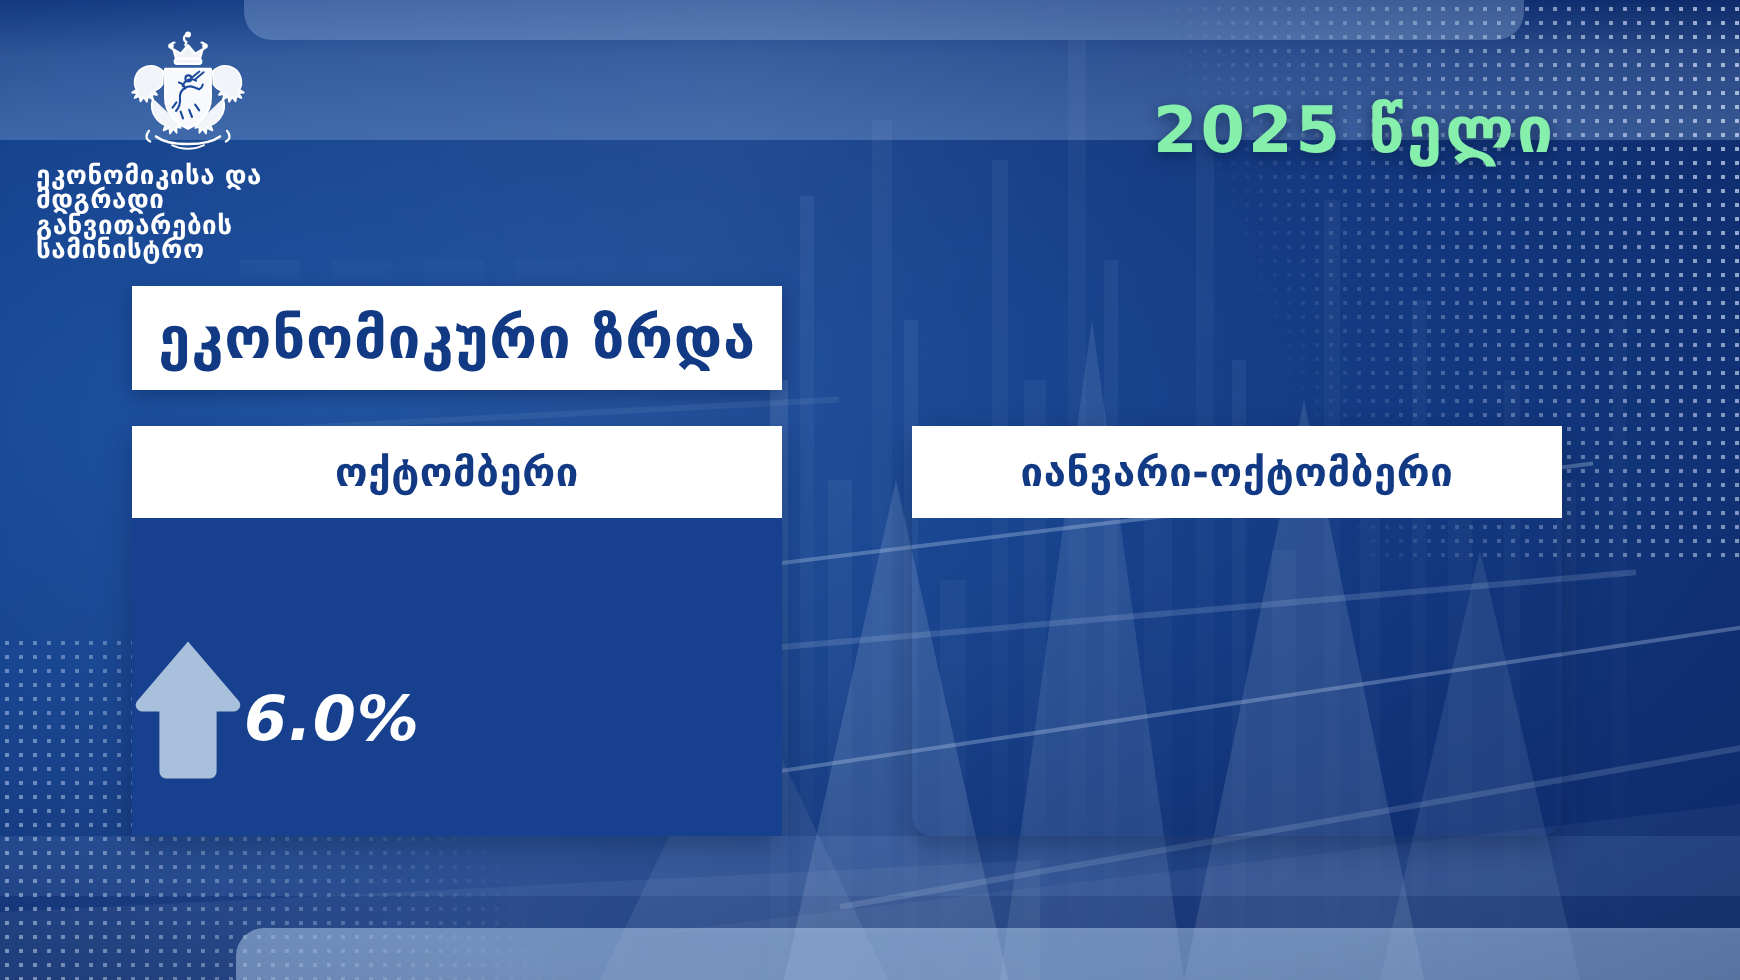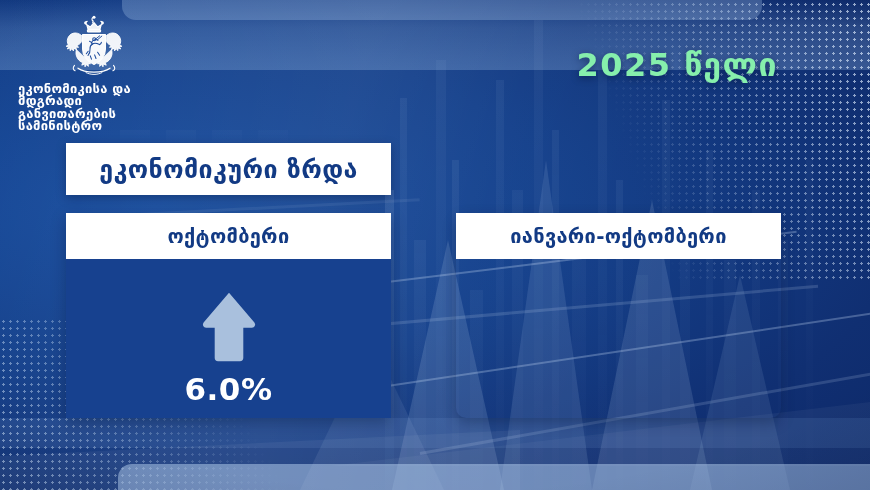--- a/index.html
+++ b/index.html
@@ -95,21 +95,21 @@
   }
 
   .title-banner{
     position:absolute;left:66px;top:143px;width:325px;height:52px;
     background:#ffffff;
     display:flex;align-items:center;justify-content:center;
     box-shadow:0 3px 9px rgba(4,18,52,.34);
   }
   .title-banner span{
     color:#123a84;
-    font-size:25px;
+    font-size:29px;
     font-weight:700;
     letter-spacing:.4px;
     line-height:1;
   }
 
   .card{
     position:absolute;top:213px;width:325px;height:205px;
     box-shadow:0 5px 14px rgba(4,18,52,.32);
   }
   .card-left{left:66px;}
@@ -120,22 +120,23 @@
   }
   .card-head span{
     color:#123a84;
     font-size:20px;
     font-weight:700;
     letter-spacing:.3px;
     line-height:1;
   }
   .card-body{
     height:159px;background:#17418f;
-    display:flex;flex-direction:column;align-items:center;
+    display:flex;align-items:center;
     padding-top:32px;
+    font-style:italic;
   }
   .arrow{display:block;}
   .pct{
     margin-top:11px;
     color:#ffffff;
     font-size:31px;
     font-weight:700;
     letter-spacing:.5px;
     line-height:1;
   }

